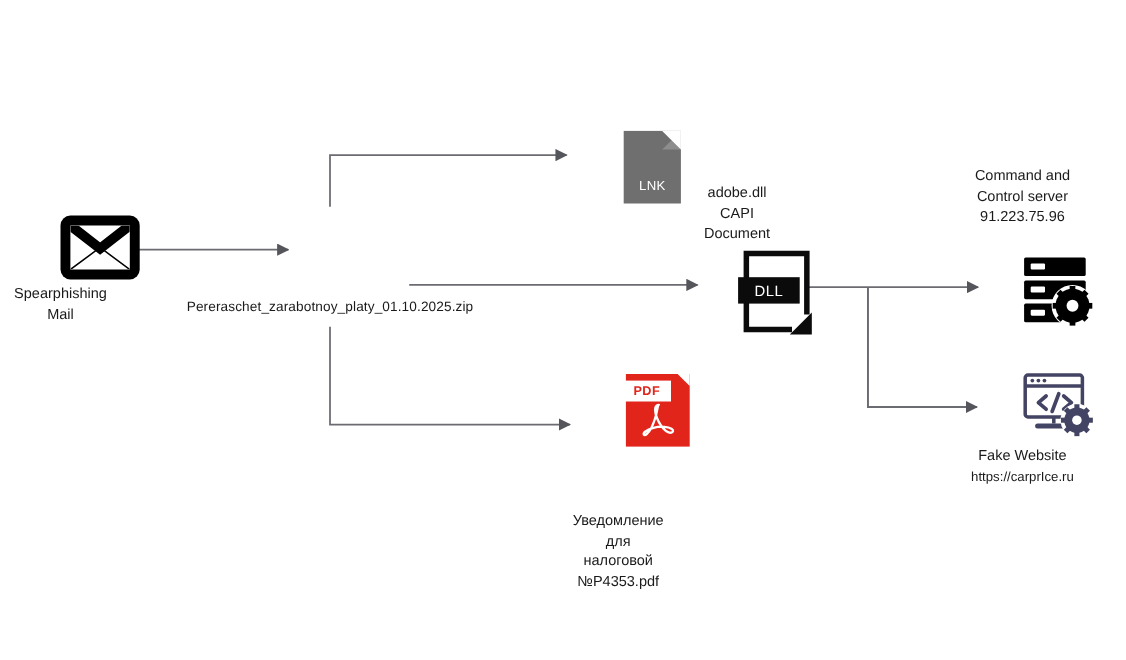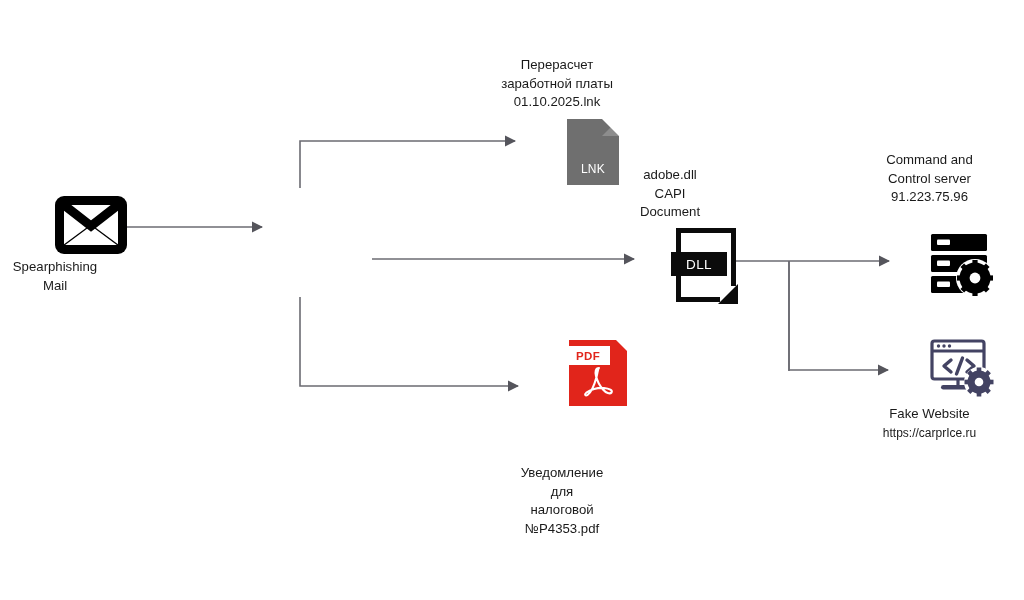--- a/index.html
+++ b/index.html
@@ -182,32 +182,30 @@
         <svg class="vx" viewBox="0 0 54 40" preserveAspectRatio="none">
           <path d="M 0 0 L 27 21 L 54 0" fill="none" stroke="#000" stroke-width="9"></path>
           <path d="M 0 40 L 27 20 L 54 40" fill="none" stroke="#000" stroke-width="1.4"></path>
         </svg>
       </div>
     </div>
   </div>
   <div class="label" style="left:0px;top:258px;width:110px;">Spearphishing
 Mail</div>
 
+  <div class="label mono-ish" style="left:150px;top:271px;width:300px;">Pereraschet_zarabotnoy_platy_01.10.2025.zip</div>
 
   <div class="node" style="left:531px;top:119px;">
     <div class="lnk-icon">
       <div class="sheet"></div>
       <div class="fold2"></div>
       <div class="fold"></div>
       <div class="txt">LNK</div>
     </div>
   </div>
-  <div class="label" style="left:467px;top:56px;width:180px;">Перерасчет
-заработной платы
-01.10.2025.lnk</div>
 
   <div class="node" style="left:640px;top:228px;">
     <div class="dll-icon">
       <div class="sheet"></div>
       <div class="fold-mask"></div>
       <div class="fold"></div>
       <div class="tag">DLL</div>
     </div>
   </div>
   <div class="label" style="left:605px;top:166px;width:130px;">adobe.dll

